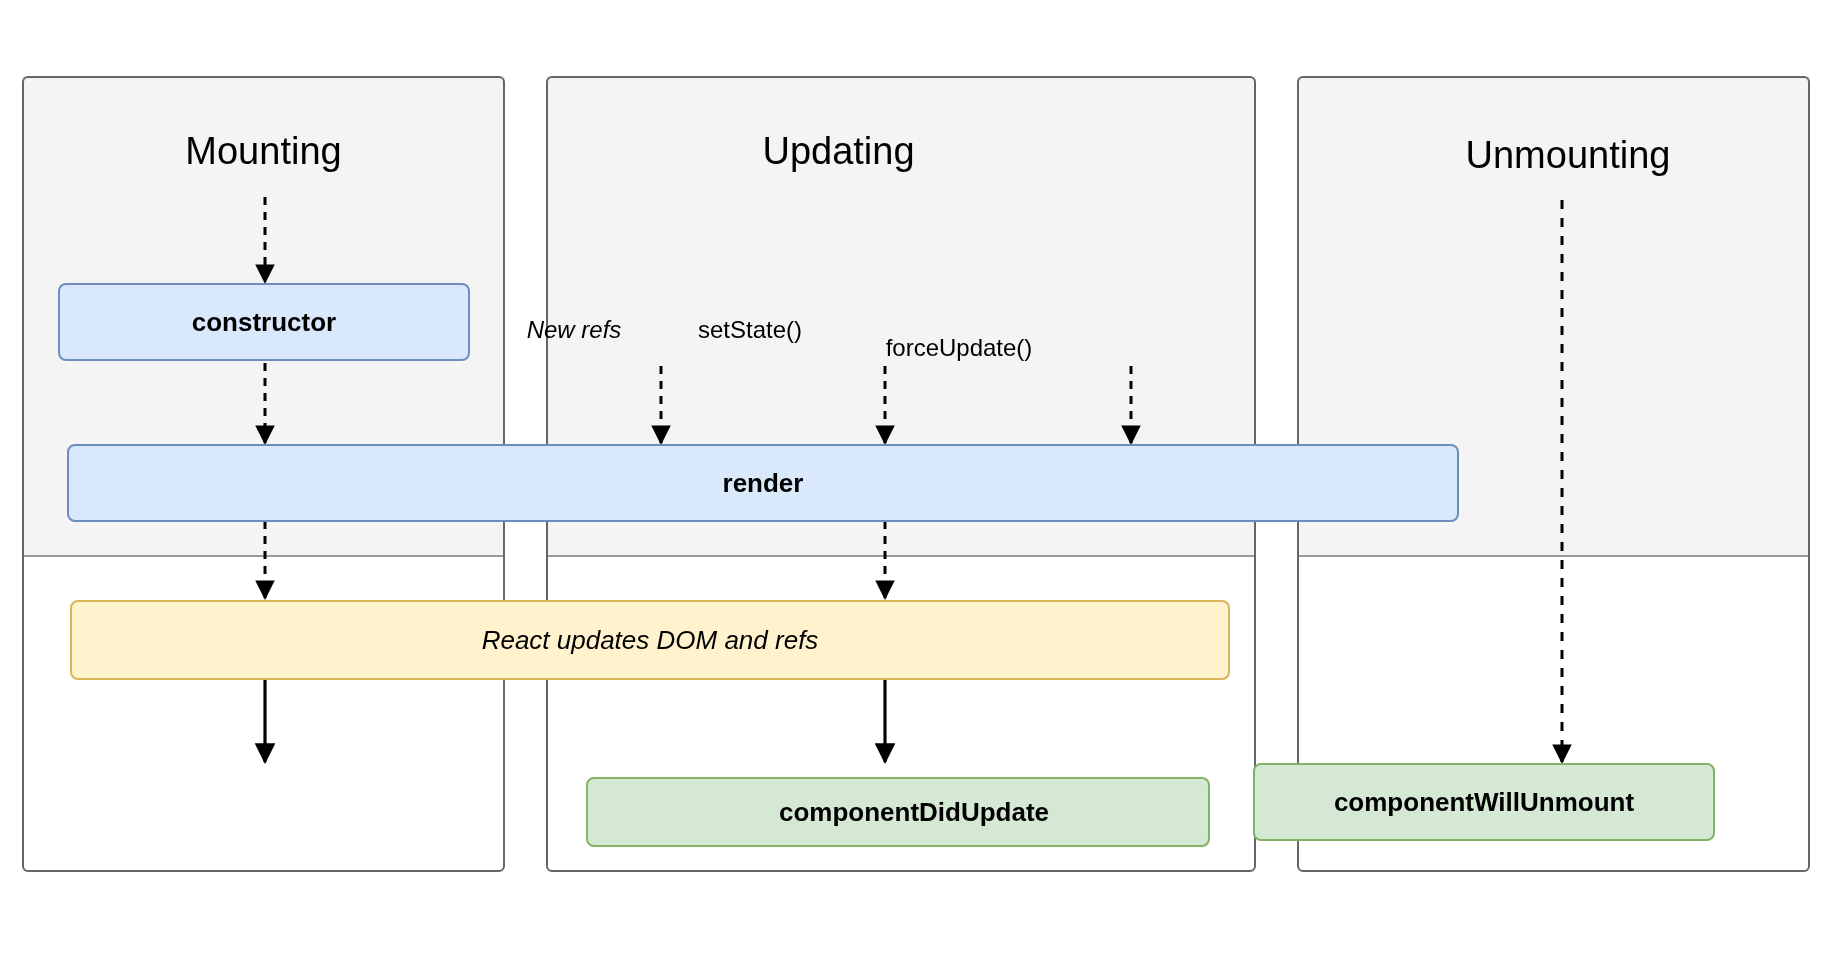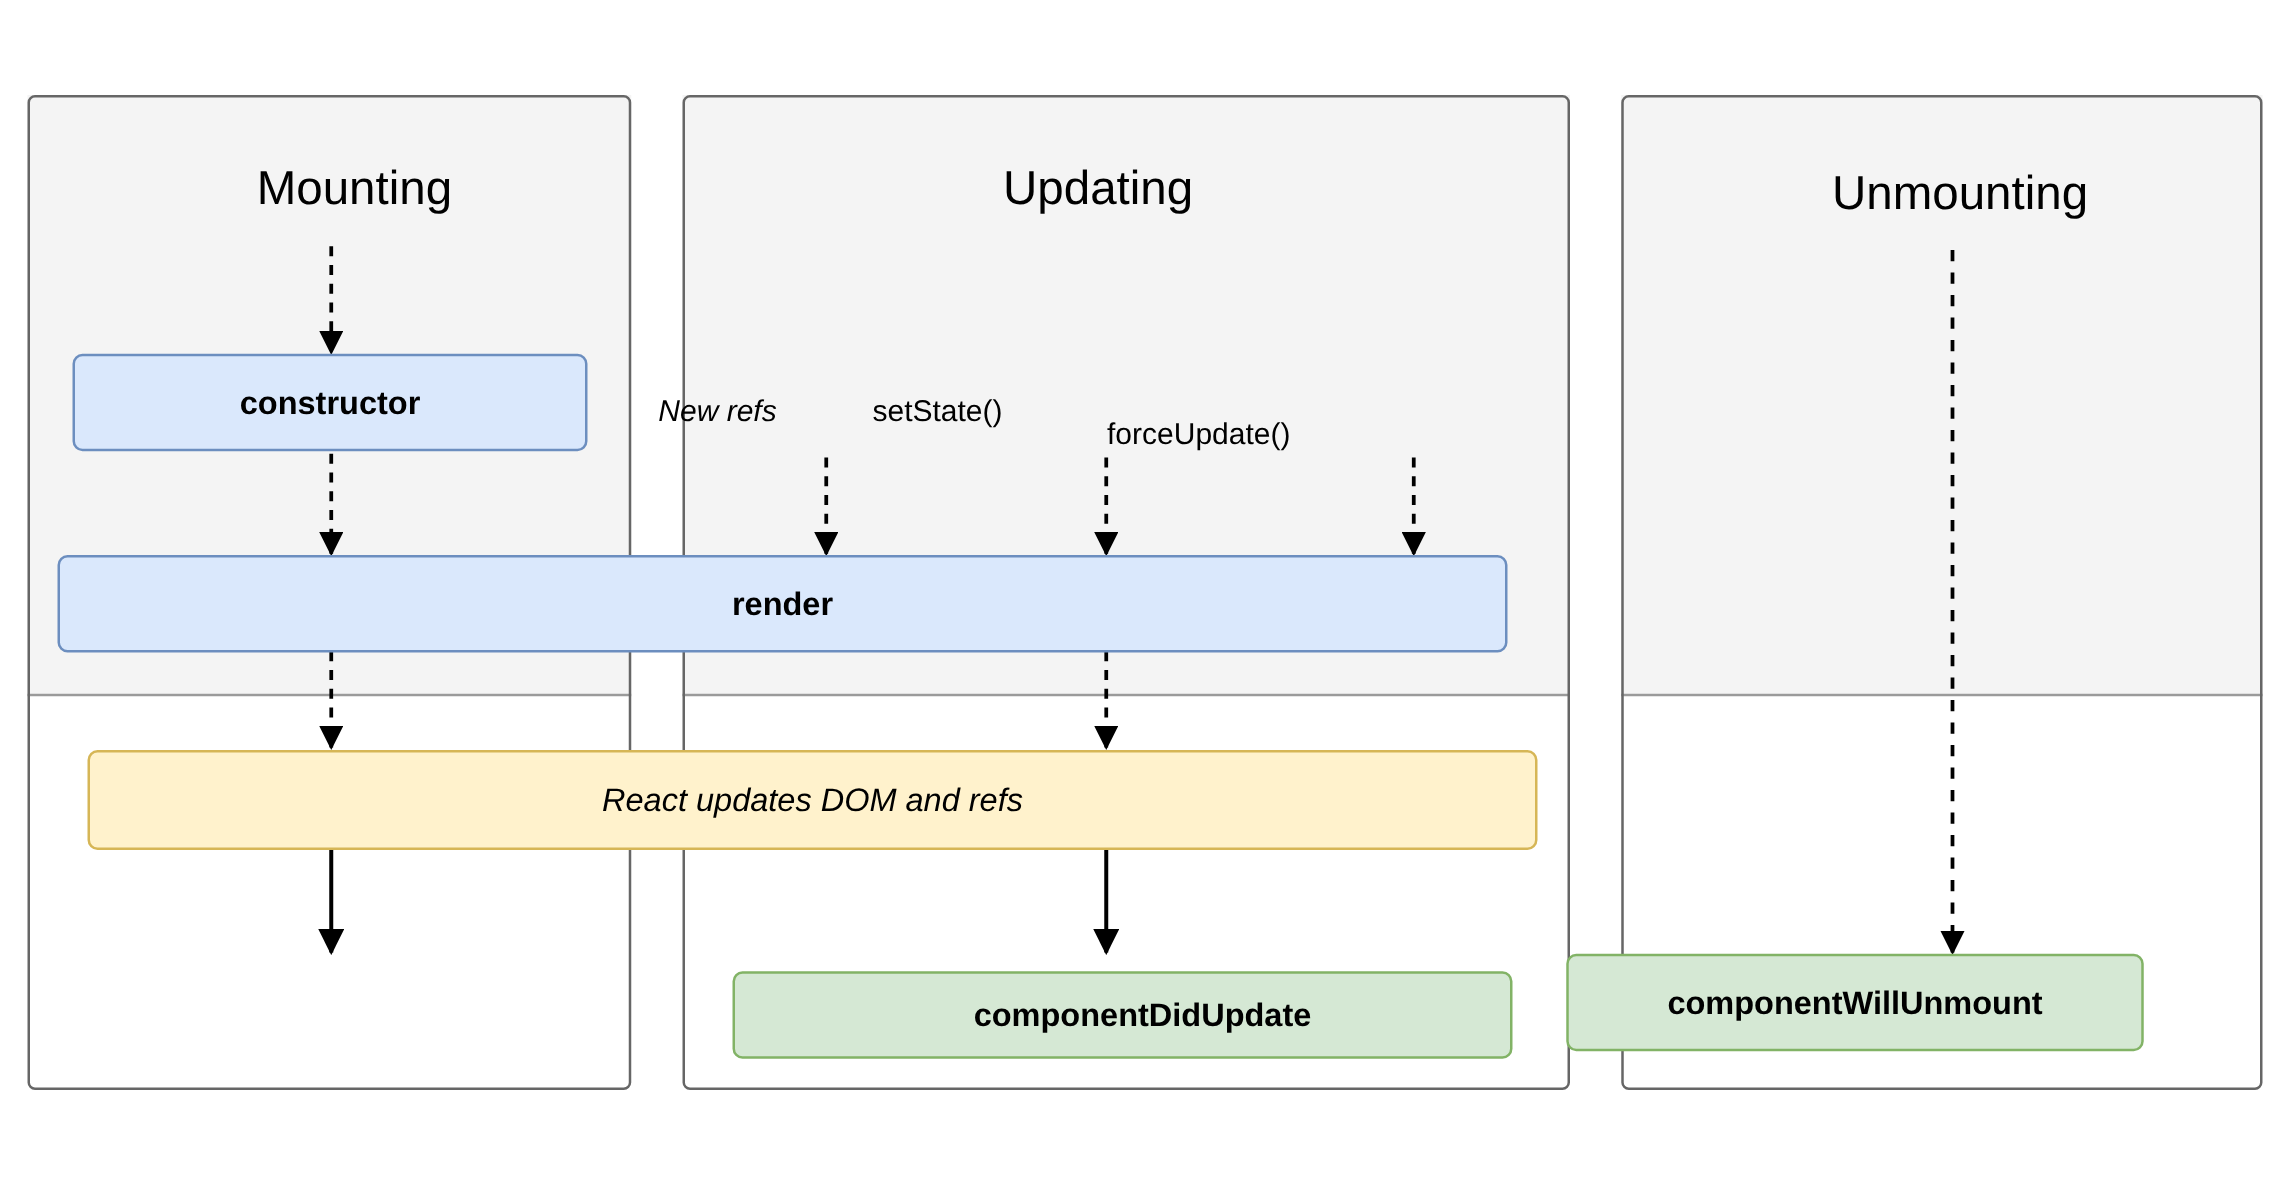--- a/index.html
+++ b/index.html
@@ -115,23 +115,23 @@
   <div class="panel" style="left:22px; top:76px; width:483px; height:796px;"></div>
 
   <div class="panel-top-fill" style="left:546px; top:76px; width:710px; height:479px;"></div>
   <div class="panel-divider" style="left:546px; top:555px; width:710px;"></div>
   <div class="panel" style="left:546px; top:76px; width:710px; height:796px;"></div>
 
   <div class="panel-top-fill" style="left:1297px; top:76px; width:513px; height:479px;"></div>
   <div class="panel-divider" style="left:1297px; top:555px; width:513px;"></div>
   <div class="panel" style="left:1297px; top:76px; width:513px; height:796px;"></div>
 
-  <div class="phase-title" style="left:22px; top:130px; width:483px;margin-left:20px;">Mounting</div>
+  <div class="phase-title" style="left:22px; top:130px; width:483px;">Mounting</div>
 
-  <div class="phase-title" style="left:560px; top:130px; width:637px;text-align:center;">Updating</div>
+  <div class="phase-title" style="left:520px; top:130px; width:637px;text-align:center;">Updating</div>
 
   <div class="phase-title" style="left:1297px; top:134px; width:542px;">Unmounting</div>
 
   <div class="trigger-label italic" style="left:483px; top:316px; width:182px;">New refs</div>
 
   <div class="trigger-label" style="left:659px; top:316px; width:182px;">setState()</div>
 
   <div class="trigger-label" style="left:848px; top:316px; width:222px;margin-top:18px;">forceUpdate()</div>
 
   <svg id="arrows" viewBox="0 0 1831 961" xmlns="http://www.w3.org/2000/svg">
@@ -159,21 +159,21 @@
 
     <line x1="885" y1="680" x2="885" y2="762" stroke="#000000" stroke-width="3.2" marker-end="url(#ah)"></line>
 
     <line x1="1562" y1="200" x2="1562" y2="762" stroke="#000000" stroke-width="3" stroke-dasharray="9 9" marker-end="url(#ah)"></line>
   </svg>
 
   <div class="node node-blue" style="left:58px; top:283px; width:412px; height:78px;">
     <span>constructor</span>
   </div>
 
-  <div class="node node-blue" style="left:46px; top:444px; width:1160px; height:78px;">
+  <div class="node node-blue" style="left:67px; top:444px; width:1392px; height:78px;">
     <span>render</span>
   </div>
 
   <div class="node node-yellow" style="left:70px; top:600px; width:1160px; height:80px;">
     <span>React updates DOM and refs</span>
   </div>
 
 
   <div class="node node-green" style="left:586px; top:777px; width:624px; height:70px;padding-left:32px;">
     <span>componentDidUpdate</span>

